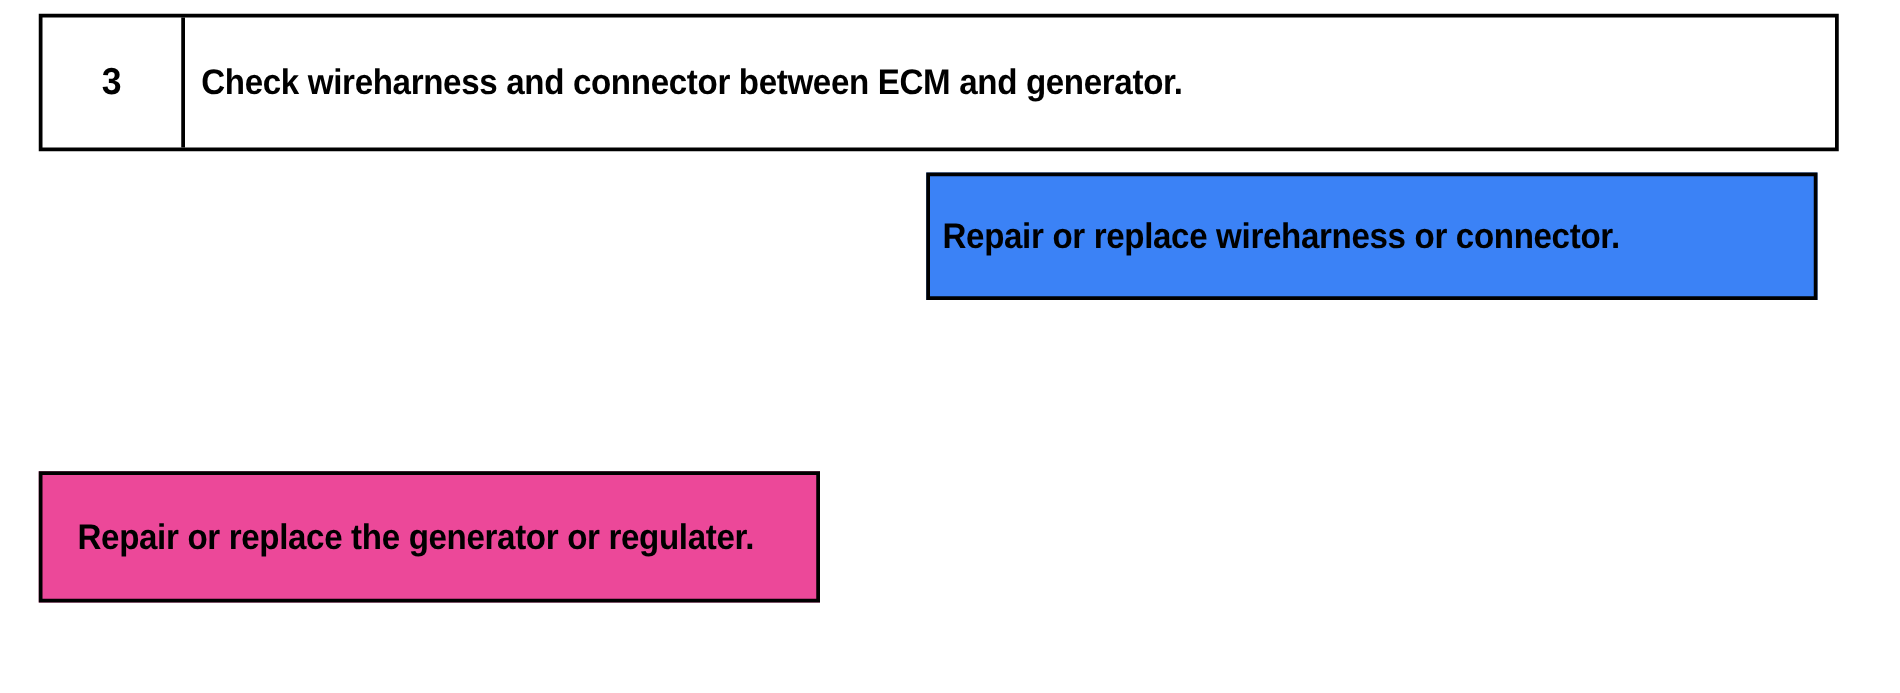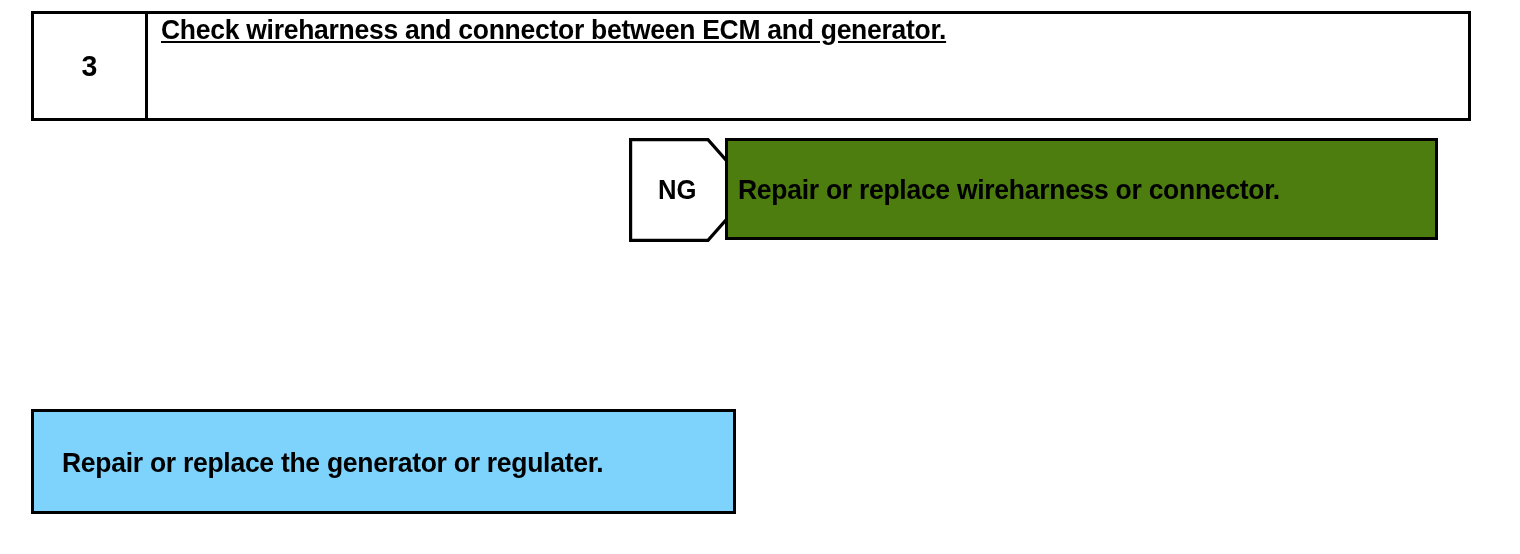--- a/index.html
+++ b/index.html
@@ -53,22 +53,21 @@
     font-size: 30px;
     line-height: 30px;
     transform: scaleX(0.95);
   }
   .step-desc {
     position: absolute;
     left: 127px;
     top: 0;
     height: 104px;
     display: flex;
-    align-items: flex-start;
-    text-decoration: underline;
+    align-items: center;
   }
   .step-desc .label {
     font-weight: bold;
     font-size: 28.5px;
     line-height: 30px;
     letter-spacing: -0.3px;
     white-space: nowrap;
     transform: scaleX(0.93);
     transform-origin: left center;
   }
@@ -98,27 +97,27 @@
     font-weight: bold;
     font-size: 27px;
     line-height: 28px;
     letter-spacing: 0px;
     transform: scaleX(0.95);
     transform-origin: left center;
   }
 
   .ng-result-box {
     position: absolute;
-    left: 725px;
+    left: 741px;
     top: 138px;
     width: 713px;
     height: 102px;
     box-sizing: border-box;
     border: 3px solid #000;
-    background: #4d7c0f;
+    background: #3b82f6;
     display: flex;
     align-items: center;
   }
   .ng-result-box .label {
     margin-left: 10px;
     font-weight: bold;
     font-size: 28.5px;
     line-height: 30px;
     letter-spacing: -0.3px;
     white-space: nowrap;
@@ -148,26 +147,26 @@
     font-weight: bold;
     font-size: 27px;
     line-height: 28px;
     transform: scaleX(0.95);
     transform-origin: left center;
   }
 
   .ok-result-box {
     position: absolute;
     left: 31px;
-    top: 409px;
-    width: 705px;
+    top: 377px;
+    width: 625px;
     height: 105px;
     box-sizing: border-box;
     border: 3px solid #000;
-    background: #7dd3fc;
+    background: #ec4899;
     display: flex;
     align-items: center;
   }
   .ok-result-box .label {
     margin-left: 28px;
     font-weight: bold;
     font-size: 28.5px;
     line-height: 30px;
     letter-spacing: -0.3px;
     white-space: nowrap;
@@ -182,26 +181,20 @@
 
   <div class="step-row">
     <div class="step-num-cell">
       <span class="num">3</span>
     </div>
     <div class="step-desc">
       <span class="label">Check wireharness and connector between ECM and generator.</span>
     </div>
   </div>
 
-  <div class="ng-pentagon">
-    <svg class="shape" viewBox="0 0 125 104" preserveAspectRatio="none">
-      <polygon points="1.6,1.6 79,1.6 123.4,52 79,102.4 1.6,102.4" fill="#ffffff" stroke="#000000" stroke-width="3.2" stroke-linejoin="miter"></polygon>
-    </svg>
-    <span class="ng-label">NG</span>
-  </div>
 
   <div class="ng-result-box">
     <span class="label">Repair or replace wireharness or connector.</span>
   </div>
 
 
   <div class="ok-result-box">
     <span class="label">Repair or replace the generator or regulater.</span>
   </div>
 

